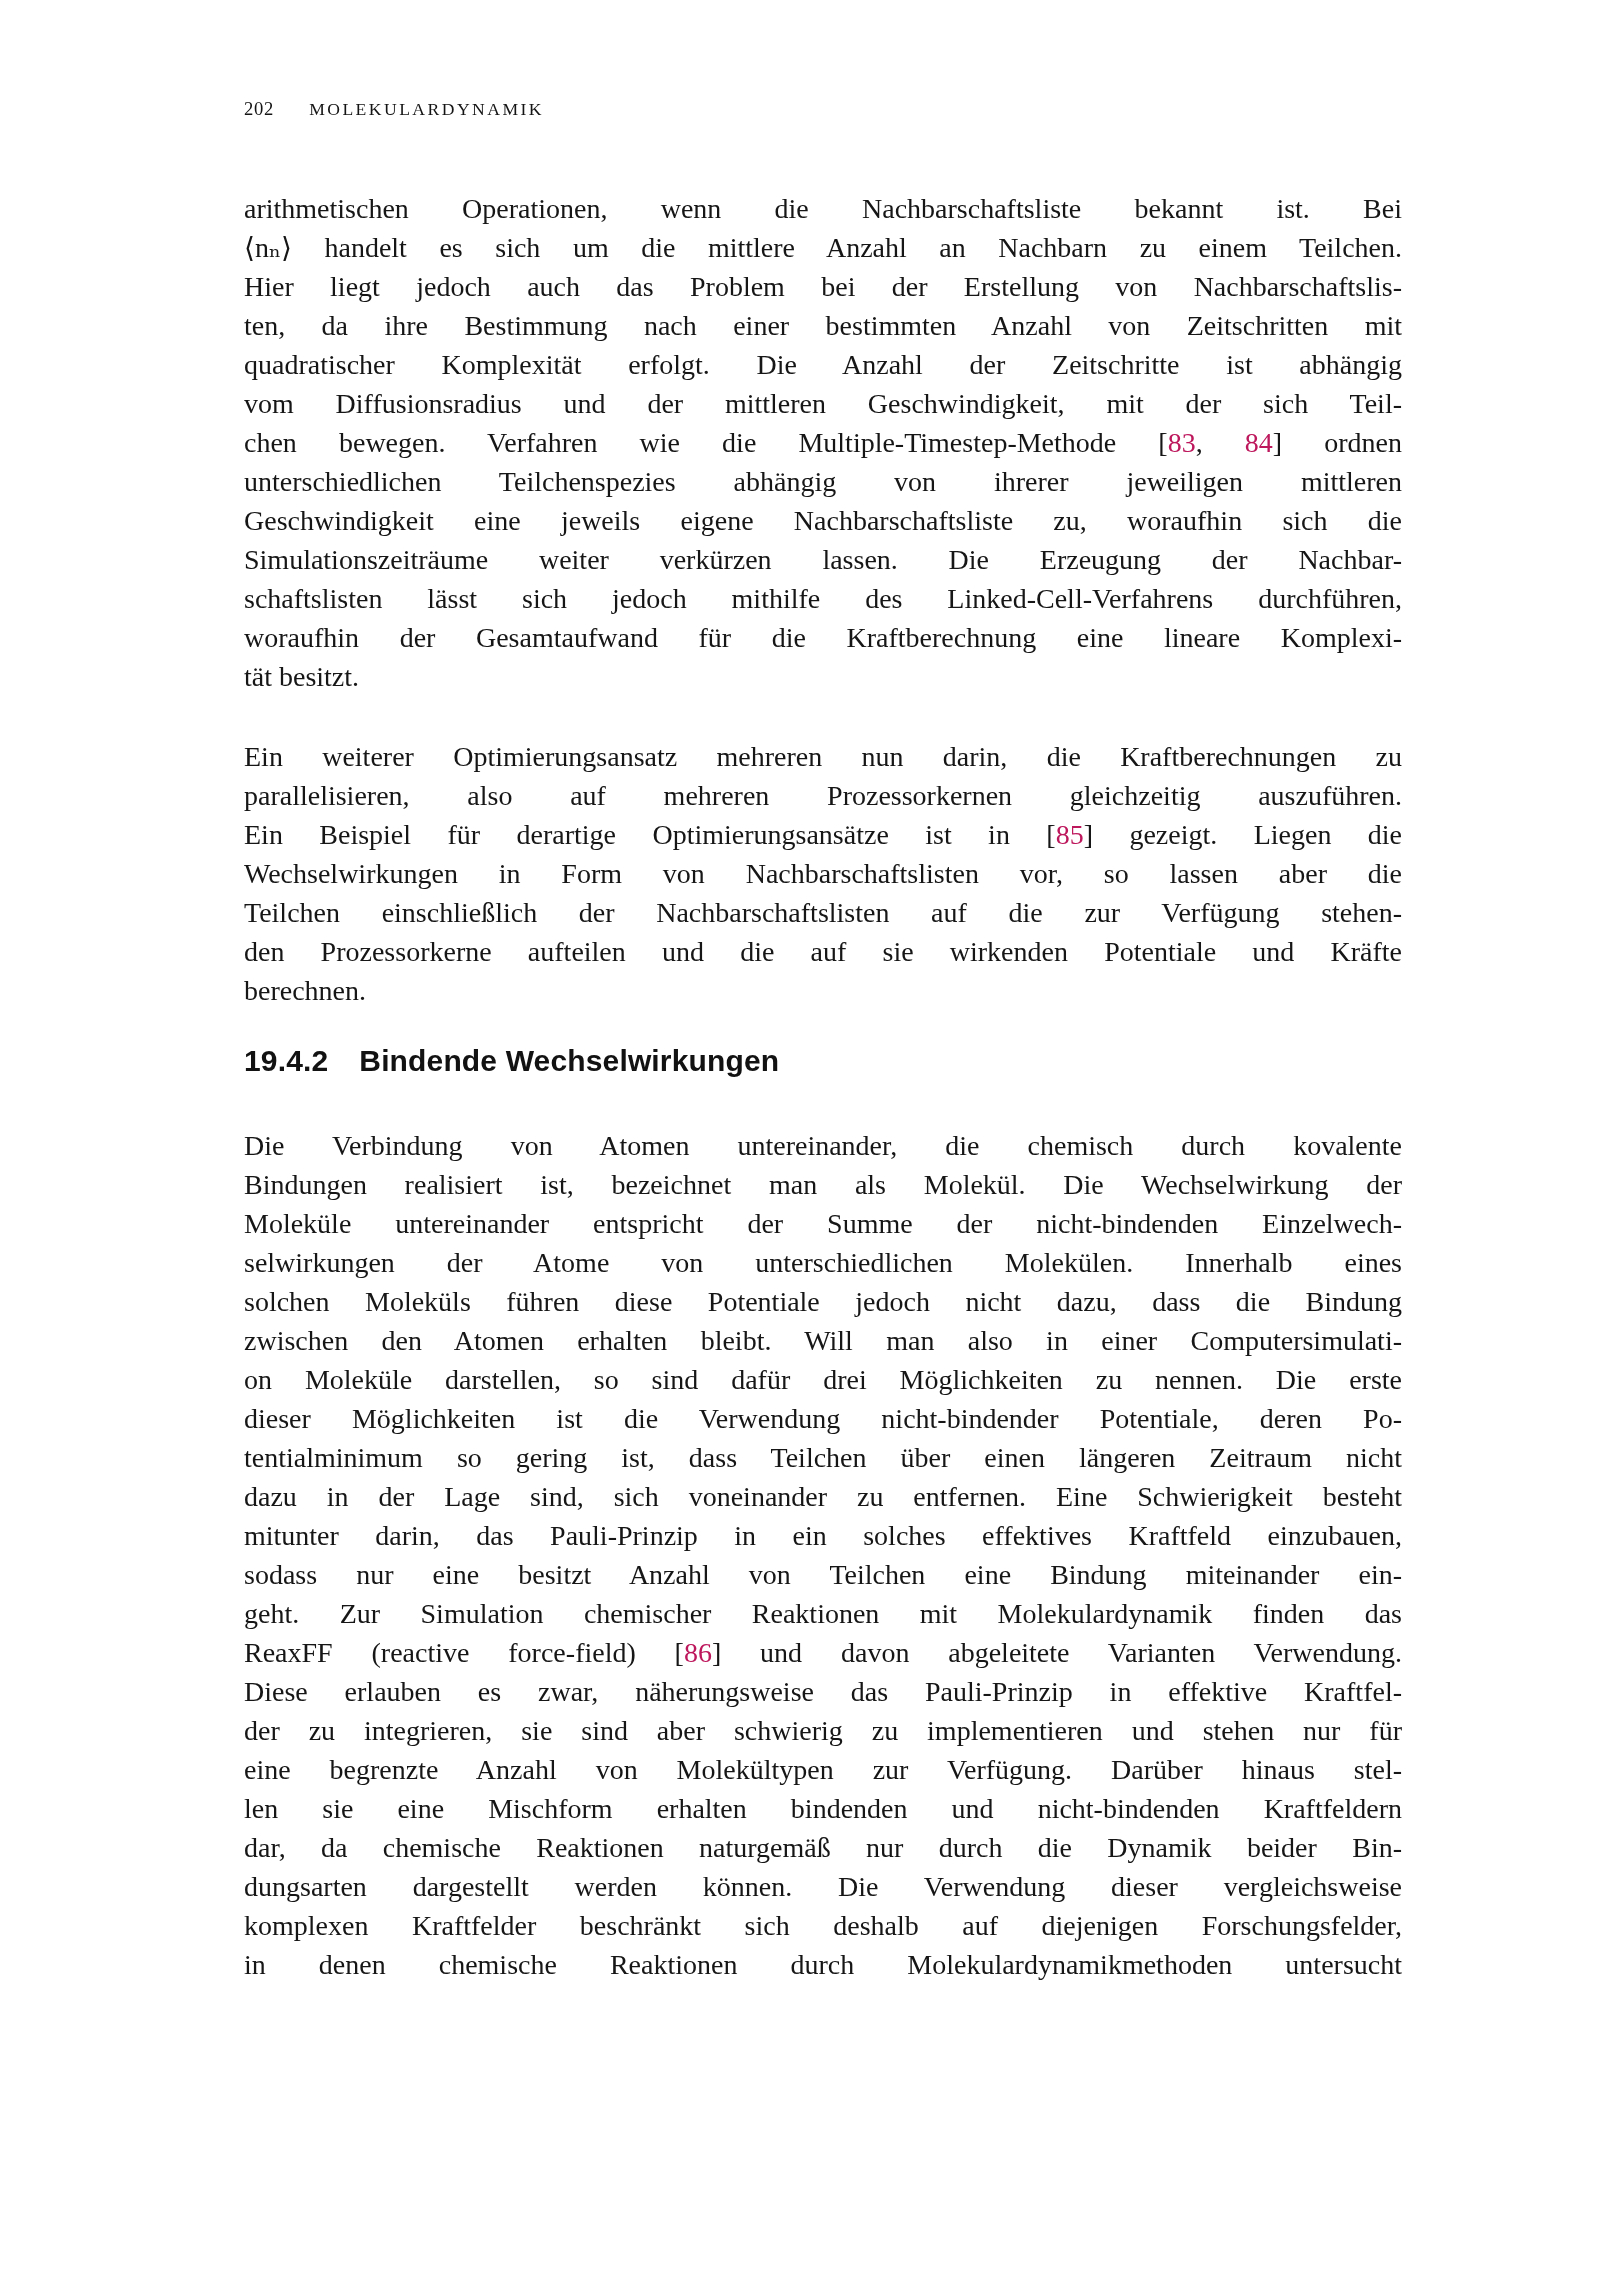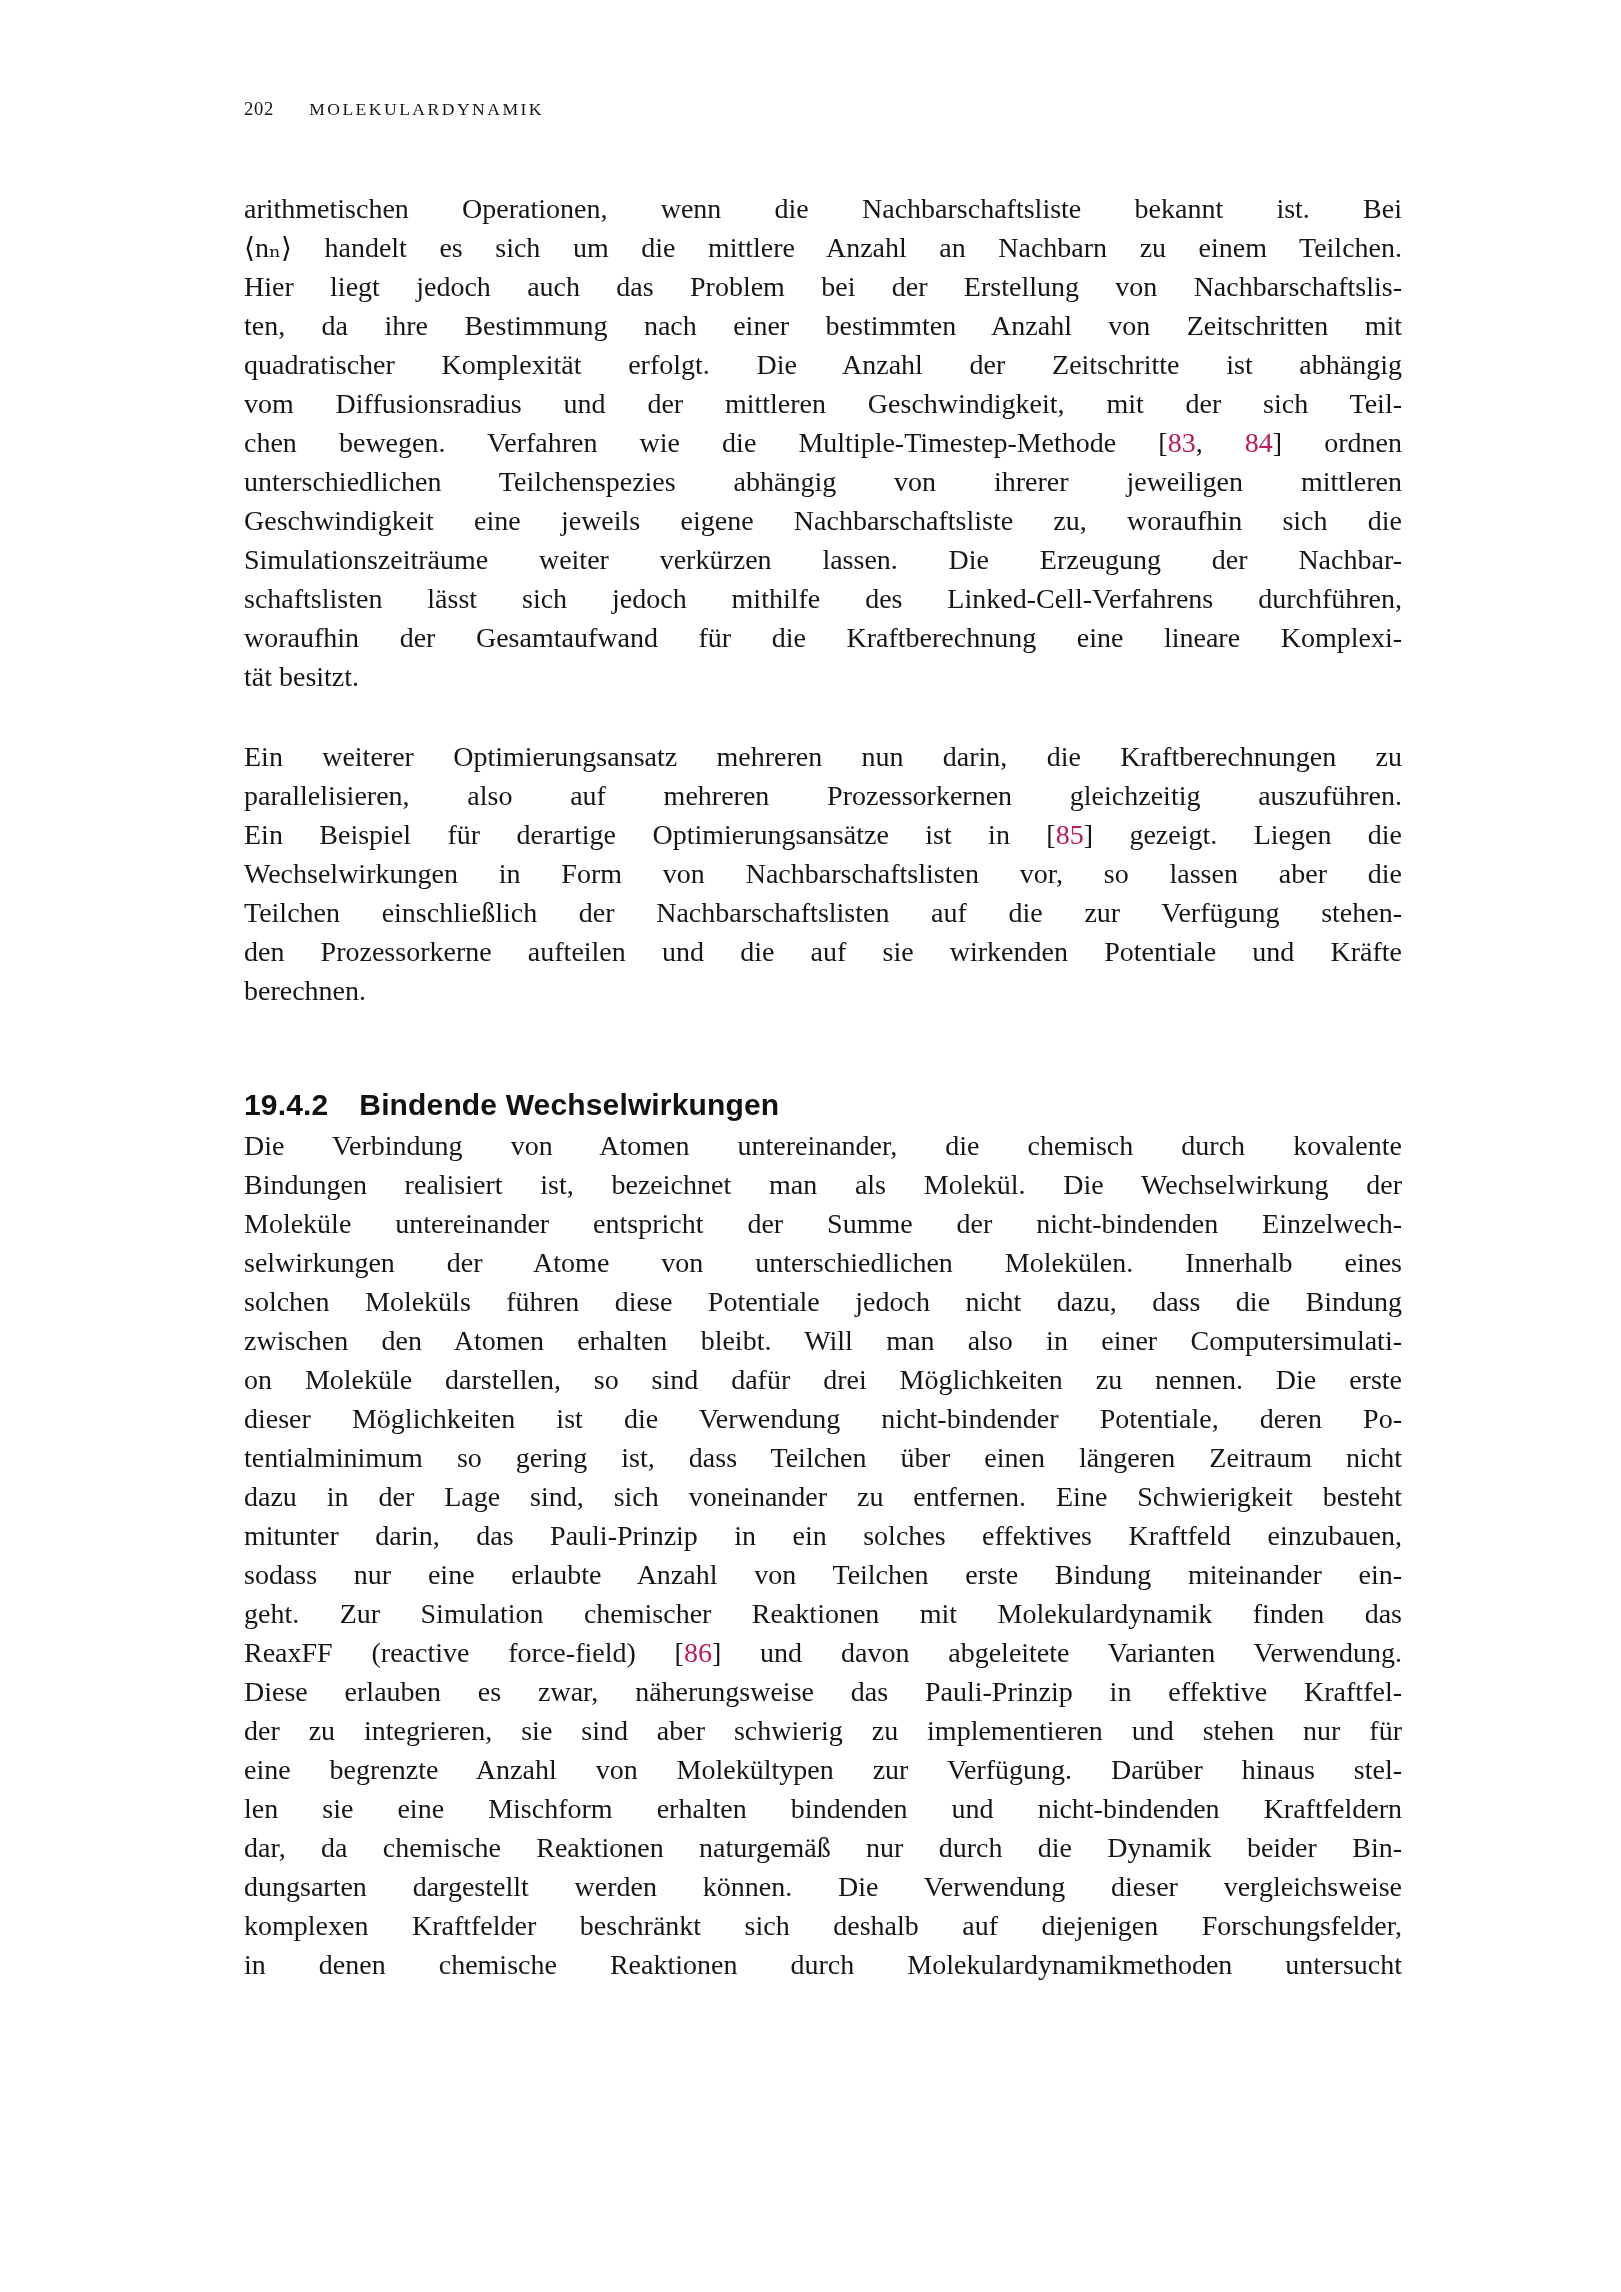--- a/index.html
+++ b/index.html
@@ -60,21 +60,20 @@
     font-weight:700;
     font-size:30px;
     line-height:39px;
     color:#121212;
     letter-spacing:0.005em;
     white-space:nowrap;
   }
   .section-number{
     display:inline-block;
     margin-right:31px;
-    margin-top:44px;
   }
 </style>
 </head>
 <body>
 
 <div class="page">
 
   <header class="page-header">
     <span class="page-number">202</span><span class="running-title">MOLEKULARDYNAMIK</span>
   </header>
@@ -114,21 +113,21 @@
       <div class="line">Bindungen realisiert ist, bezeichnet man als Molekül. Die Wechselwirkung der</div>
       <div class="line">Moleküle untereinander entspricht der Summe der nicht-bindenden Einzelwech-</div>
       <div class="line">selwirkungen der Atome von unterschiedlichen Molekülen. Innerhalb eines</div>
       <div class="line">solchen Moleküls führen diese Potentiale jedoch nicht dazu, dass die Bindung</div>
       <div class="line">zwischen den Atomen erhalten bleibt. Will man also in einer Computersimulati-</div>
       <div class="line">on Moleküle darstellen, so sind dafür drei Möglichkeiten zu nennen. Die erste</div>
       <div class="line">dieser Möglichkeiten ist die Verwendung nicht-bindender Potentiale, deren Po-</div>
       <div class="line">tentialminimum so gering ist, dass Teilchen über einen längeren Zeitraum nicht</div>
       <div class="line">dazu in der Lage sind, sich voneinander zu entfernen. Eine Schwierigkeit besteht</div>
       <div class="line">mitunter darin, das Pauli-Prinzip in ein solches effektives Kraftfeld einzubauen,</div>
-      <div class="line">sodass nur eine erlaubte Anzahl von Teilchen erste Bindung miteinander ein-</div>
+      <div class="line">sodass nur eine besitzt Anzahl von Teilchen eine Bindung miteinander ein-</div>
       <div class="line">geht. Zur Simulation chemischer Reaktionen mit Molekulardynamik finden das</div>
       <div class="line">ReaxFF (reactive force-field) [<span class="cite">86</span>] und davon abgeleitete Varianten Verwendung.</div>
       <div class="line">Diese erlauben es zwar, näherungsweise das Pauli-Prinzip in effektive Kraftfel-</div>
       <div class="line">der zu integrieren, sie sind aber schwierig zu implementieren und stehen nur für</div>
       <div class="line">eine begrenzte Anzahl von Molekültypen zur Verfügung. Darüber hinaus stel-</div>
       <div class="line">len sie eine Mischform erhalten bindenden und nicht-bindenden Kraftfeldern</div>
       <div class="line">dar, da chemische Reaktionen naturgemäß nur durch die Dynamik beider Bin-</div>
       <div class="line">dungsarten dargestellt werden können. Die Verwendung dieser vergleichsweise</div>
       <div class="line">komplexen Kraftfelder beschränkt sich deshalb auf diejenigen Forschungsfelder,</div>
       <div class="line">in denen chemische Reaktionen durch Molekulardynamikmethoden untersucht</div>

